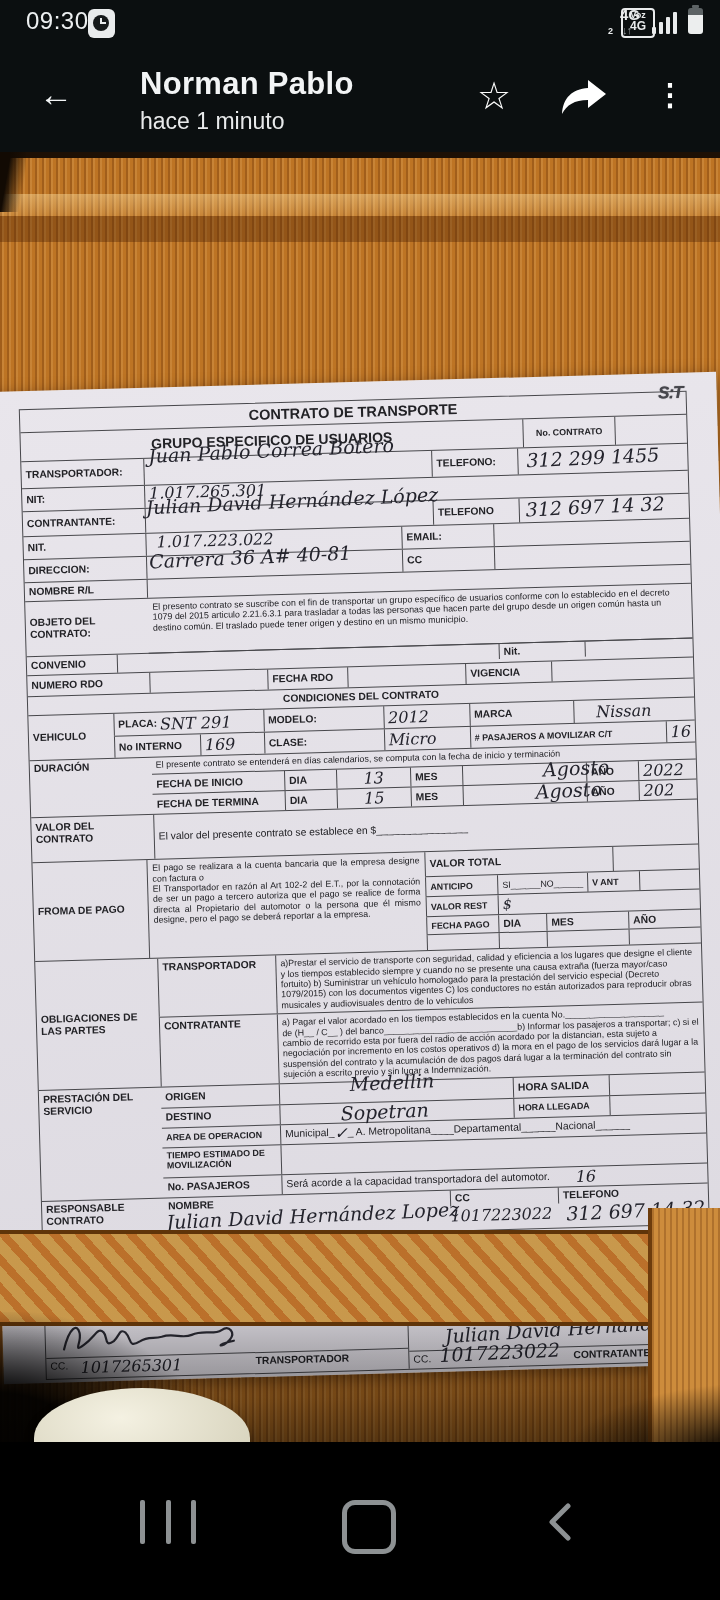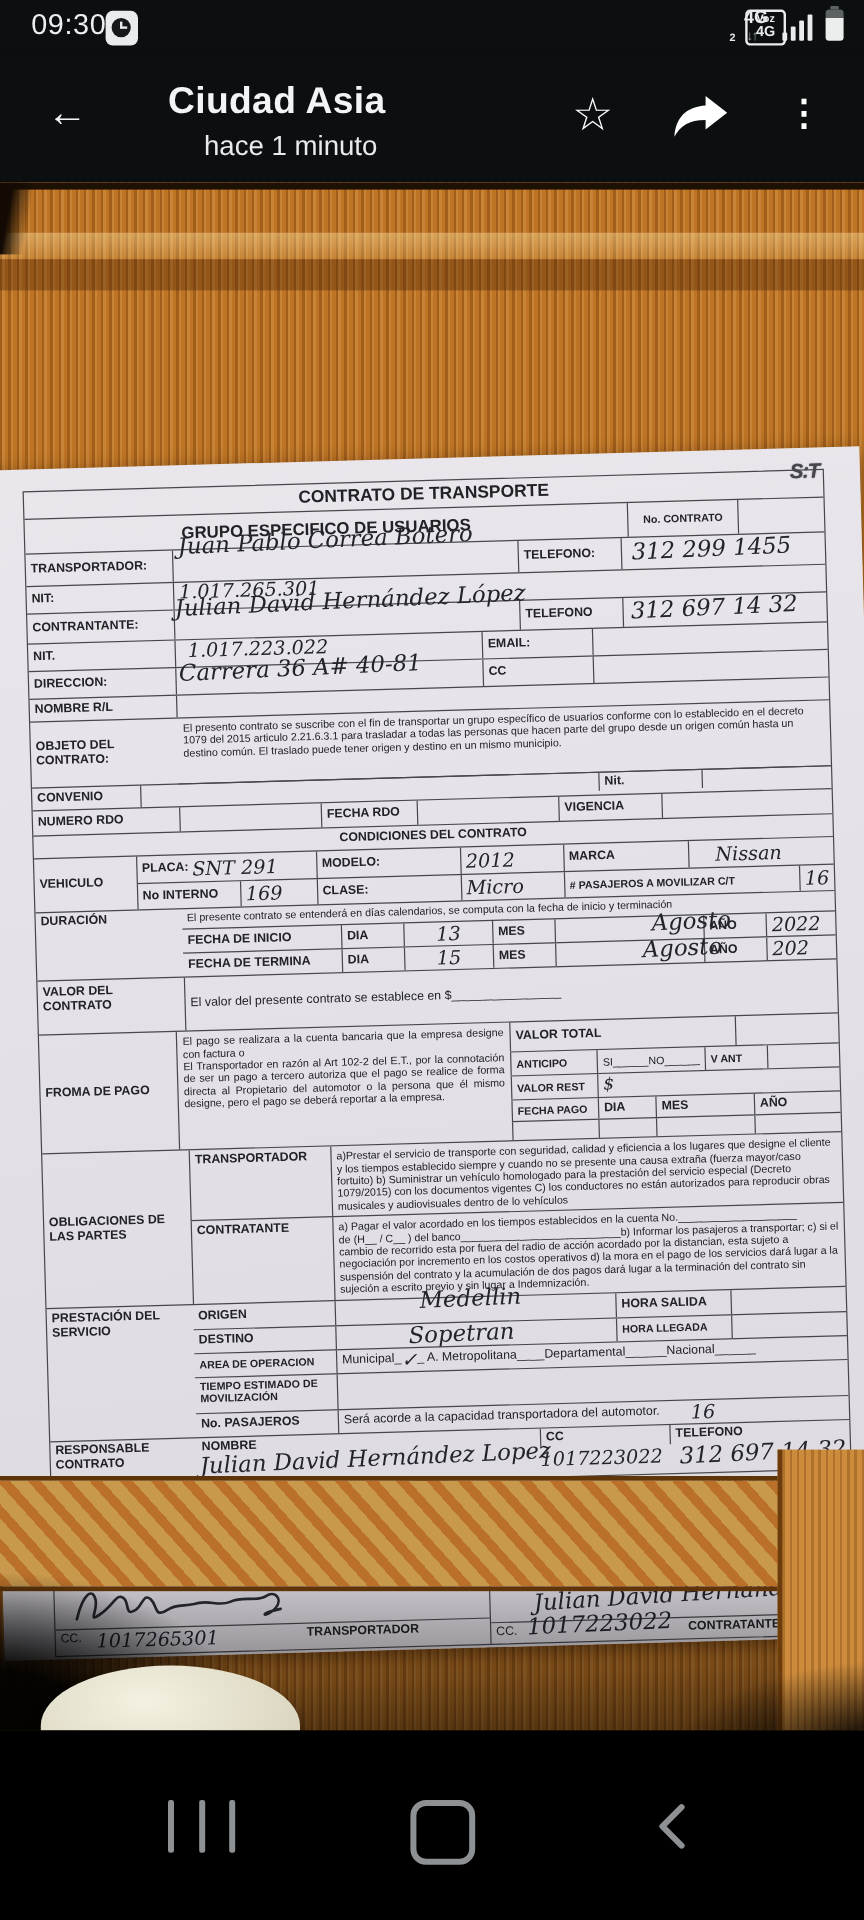--- a/index.html
+++ b/index.html
@@ -24,21 +24,21 @@
   .sigbars{left:652px;top:10px;width:28px;height:24px;}
   .sigbars i{position:absolute;bottom:0;width:4px;background:#e9ebec;border-radius:1px;}
   .battery{left:688px;top:8px;width:15px;height:26px;border-radius:3px;
            background:linear-gradient(to bottom,#5d6365 0 26%,#eceeee 26%);}
   .battery:before{content:"";position:absolute;left:4px;top:-3px;width:7px;height:3px;background:#5d6365;border-radius:1px;}
 
   
   .app-header{left:0;top:44px;width:720px;height:108px;background:#0b0f10;color:#f2f4f5;}
   .hdr-back{left:34px;top:28px;width:44px;height:44px;color:#f2f4f5;font-size:34px;line-height:44px;text-align:center;}
   .hdr-title{left:140px;top:22px;font-size:31px;font-weight:bold;letter-spacing:.3px;}
-  .hdr-sub{left:140px;top:64px;font-size:23px;color:#e8eaeb;margin-left:30px;}
+  .hdr-sub{left:140px;top:64px;font-size:23px;color:#e8eaeb;}
   .hdr-star{left:468px;top:26px;width:52px;height:52px;font-size:38px;line-height:52px;text-align:center;color:#fff;}
   .hdr-share{left:558px;top:30px;width:52px;height:46px;}
   .hdr-menu{left:648px;top:26px;width:44px;height:52px;font-size:30px;line-height:50px;text-align:center;color:#fff;font-weight:bold;}
 
   
   .photo{left:0;top:152px;width:720px;height:1290px;overflow:hidden;
     background-color:#bd7424;
     background-image:
       repeating-linear-gradient(90deg, rgba(96,44,6,.30) 0 2px, rgba(255,214,150,.16) 2px 4px, rgba(0,0,0,0) 4px 7px);}
   .wood-topline{left:0;top:0;width:720px;height:6px;background:#1d1005;}
@@ -127,21 +127,21 @@
     <i style="left:0;height:7px"></i>
     <i style="left:7px;height:12px"></i>
     <i style="left:14px;height:17px"></i>
     <i style="left:21px;height:22px"></i>
   </div>
   <div class="abs battery"></div>
 </div>
 
 <div class="abs app-header">
   <div class="abs hdr-back">←</div>
-  <div class="abs hdr-title">Ciudad Asia</div>
+  <div class="abs hdr-title">Norman Pablo</div>
   <div class="abs hdr-sub">hace 1 minuto</div>
   <div class="abs hdr-star">☆</div>
   <div class="abs hdr-share">
     <svg width="52" height="46" viewBox="0 0 52 46">
       <path d="M30 6 L48 20 L30 34 L30 26 C16 26 9 31 4 40 C5 24 14 15 30 14 Z" fill="#ffffff"></path>
     </svg>
   </div>
   <div class="abs hdr-menu">⋮</div>
 </div>
 

